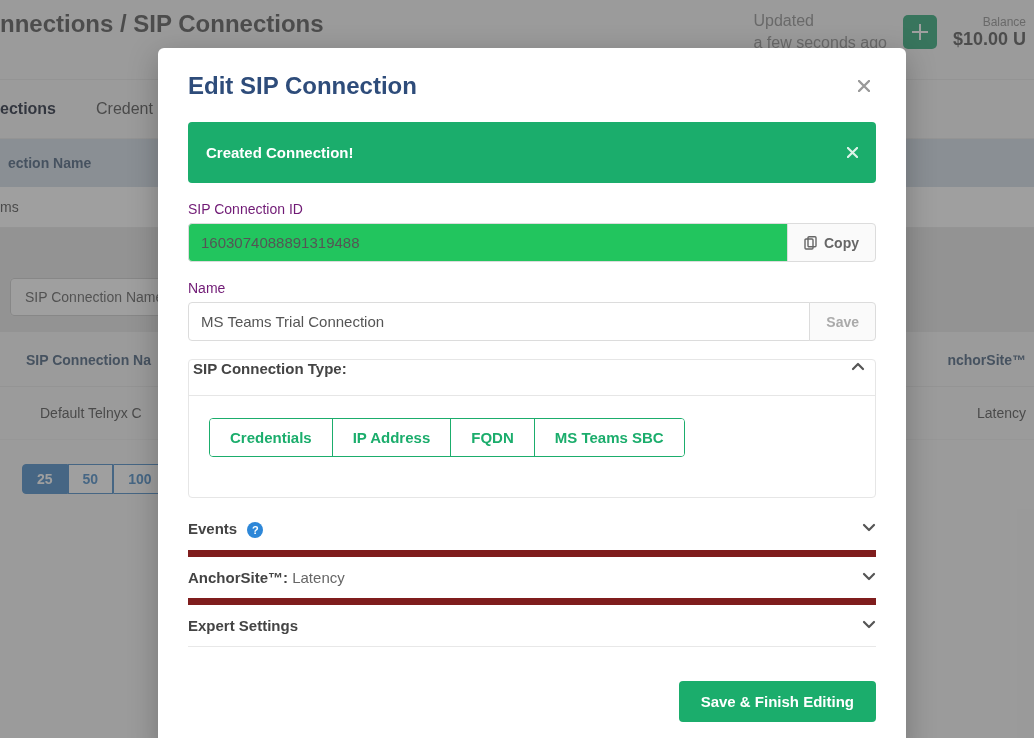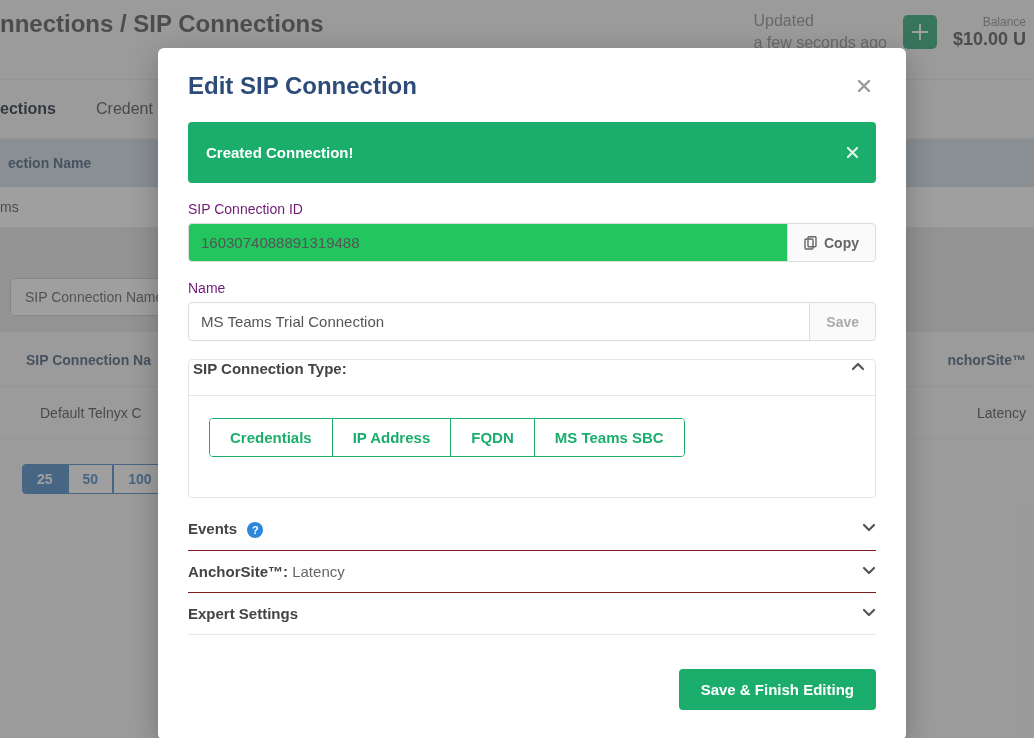--- a/index.html
+++ b/index.html
@@ -167,21 +167,21 @@
       border-radius: 0 4px 4px 0;
       font-size: 14px;
       color: #666;
       display: flex; align-items: center; gap: 6px;
       cursor: pointer;
       margin-left: -1px;
     }
     .btn-append.disabled { color: #aaa; cursor: default; font-weight:600;}
 
     .section {
-      border-bottom: 1px solid #7f1d1d;
+      border-bottom: 7px solid #7f1d1d;
       padding: 12px 0;
     }
     .section-head {
       display: flex; justify-content: space-between; align-items: flex-start;
       cursor: pointer;
     }
     .section-title {
       font-size: 15px; font-weight: 700; color: #444;
     }
     .section-title .sub {

